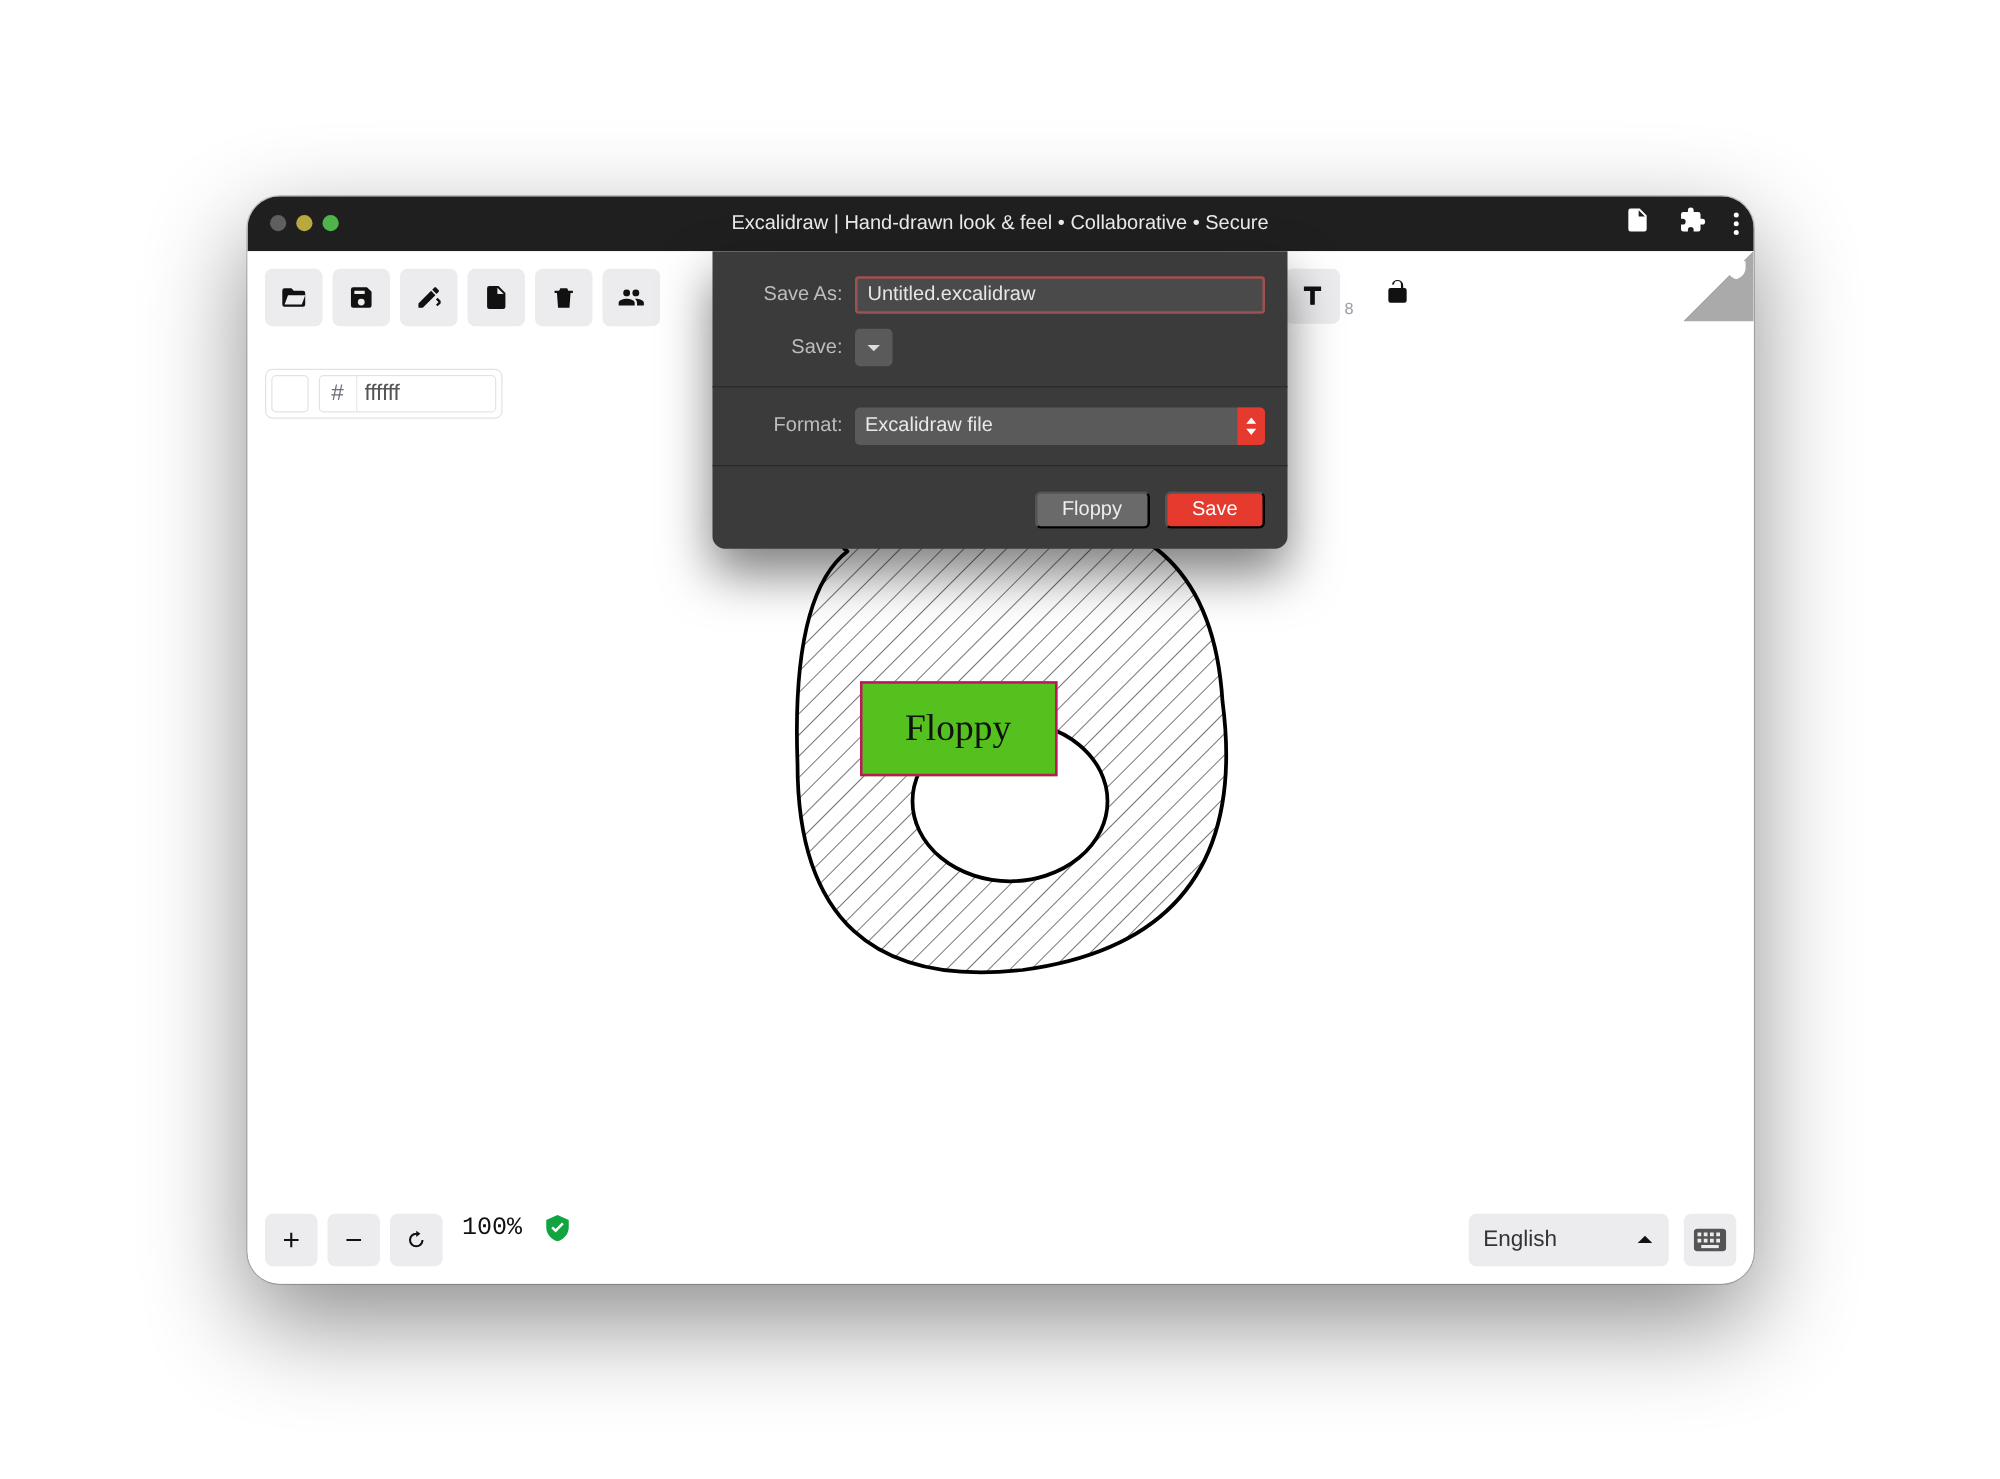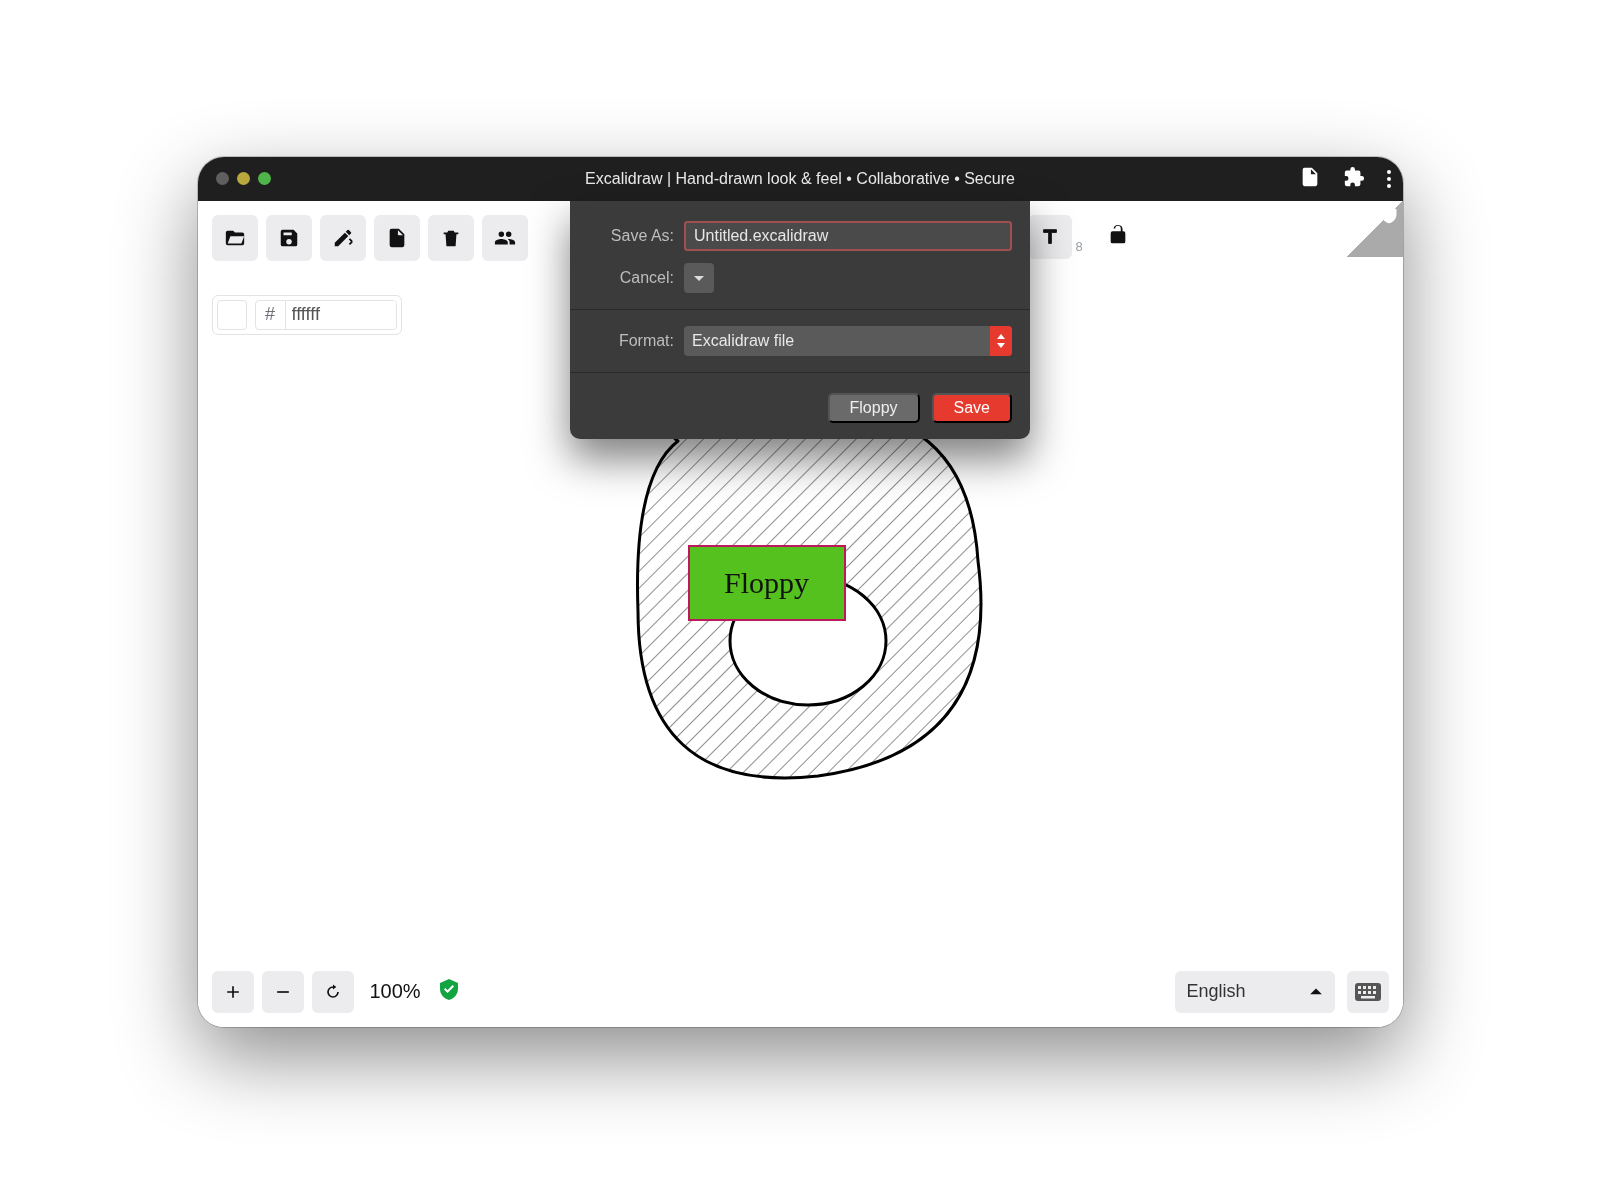--- a/index.html
+++ b/index.html
@@ -75,21 +75,21 @@
 }
 .swatch { width:30px; height:30px; border:1px solid #e3e3e3; border-radius:4px; }
 .hash { width:30px; display:flex; align-items:center; justify-content:center;
   color:#6b6e76; font-size:18px; border-right:1px solid #e3e3e3;}
 .hexinp { border:0; outline:0; width:110px; font-size:18px; color:#555; padding:0 6px;}
 .color-row .inwrap{display:flex;border:1px solid #e3e3e3;border-radius:4px;overflow:hidden;}
 
 
 .bottom-left {
   position:absolute; left:14px; bottom:14px;
-  display:flex; align-items:center; gap:8px;
+  display:flex; align-items:flex-start; gap:8px;font-family:Liberation Mono, monospace;
 }
 .bl-btn { width:42px; height:42px; background:#ececef; border-radius:6px;
   display:flex;align-items:center;justify-content:center;}
 .bl-btn svg{width:20px;height:20px;fill:#111;}
 .zoomtxt{font-size:20px;color:#111;padding:0 8px;}
 .shield svg{width:24px;height:24px;fill:#12a441;}
 
 .bottom-right {
   position:absolute; right:14px; bottom:14px;
   display:flex; align-items:center; gap:12px;
@@ -262,21 +262,21 @@
       <ellipse cx="200" cy="260" rx="78" ry="64" fill="#fff" stroke="#000" stroke-width="3"></ellipse>
     </svg>
     <div class="sticky">Floppy</div>
 
     <div class="dialog">
       <div class="drow">
         <div class="dlabel">Save As:</div>
         <input class="dinp" value="Untitled.excalidraw" style="">
       </div>
       <div class="drow">
-        <div class="dlabel">Cancel:</div>
+        <div class="dlabel">Save:</div>
         <div class="expand">
           <svg viewBox="0 0 12 12">
               <path d="M1 4l5 5 5-5z"></path>
             </svg>
         </div>
       </div>
       <div class="dsep"></div>
       <div class="drow">
         <div class="dlabel">Format:</div>
         <div class="dsel">

